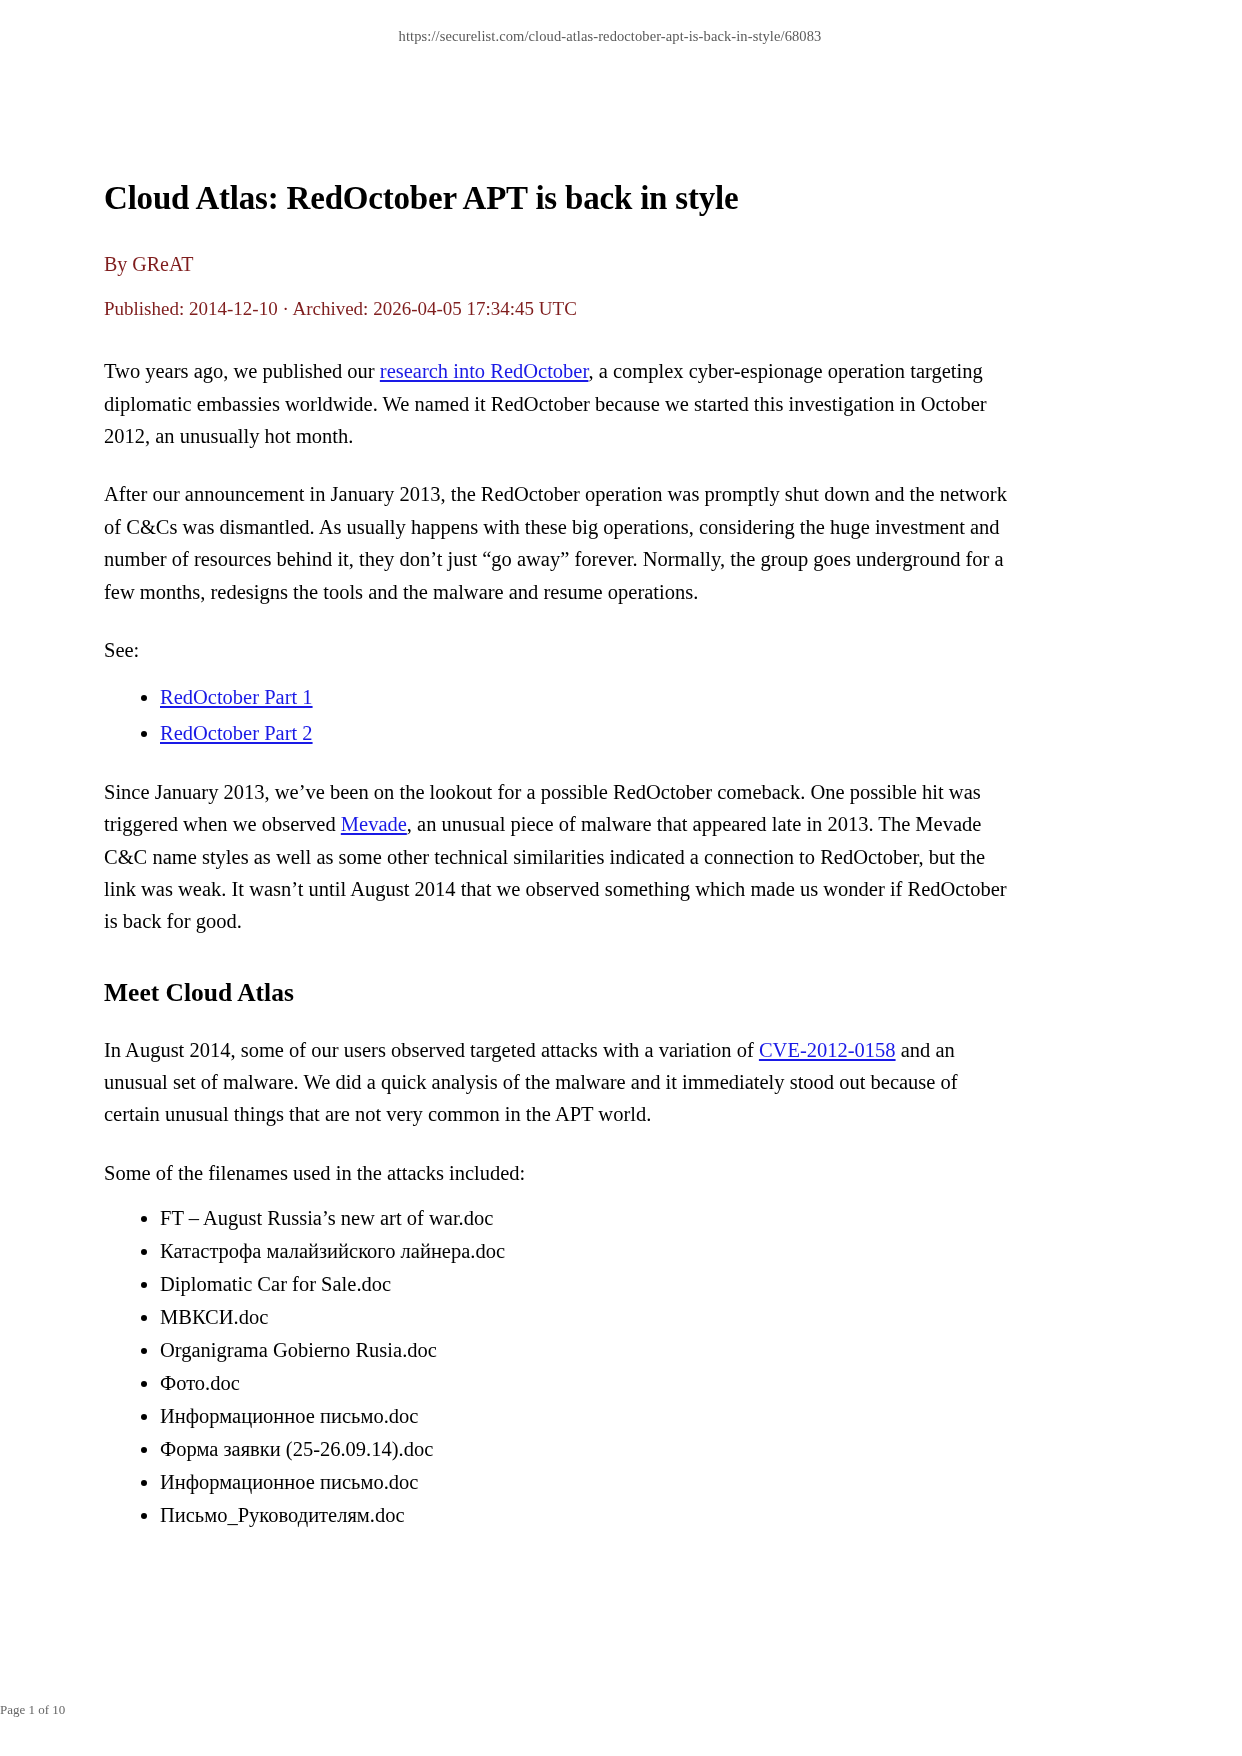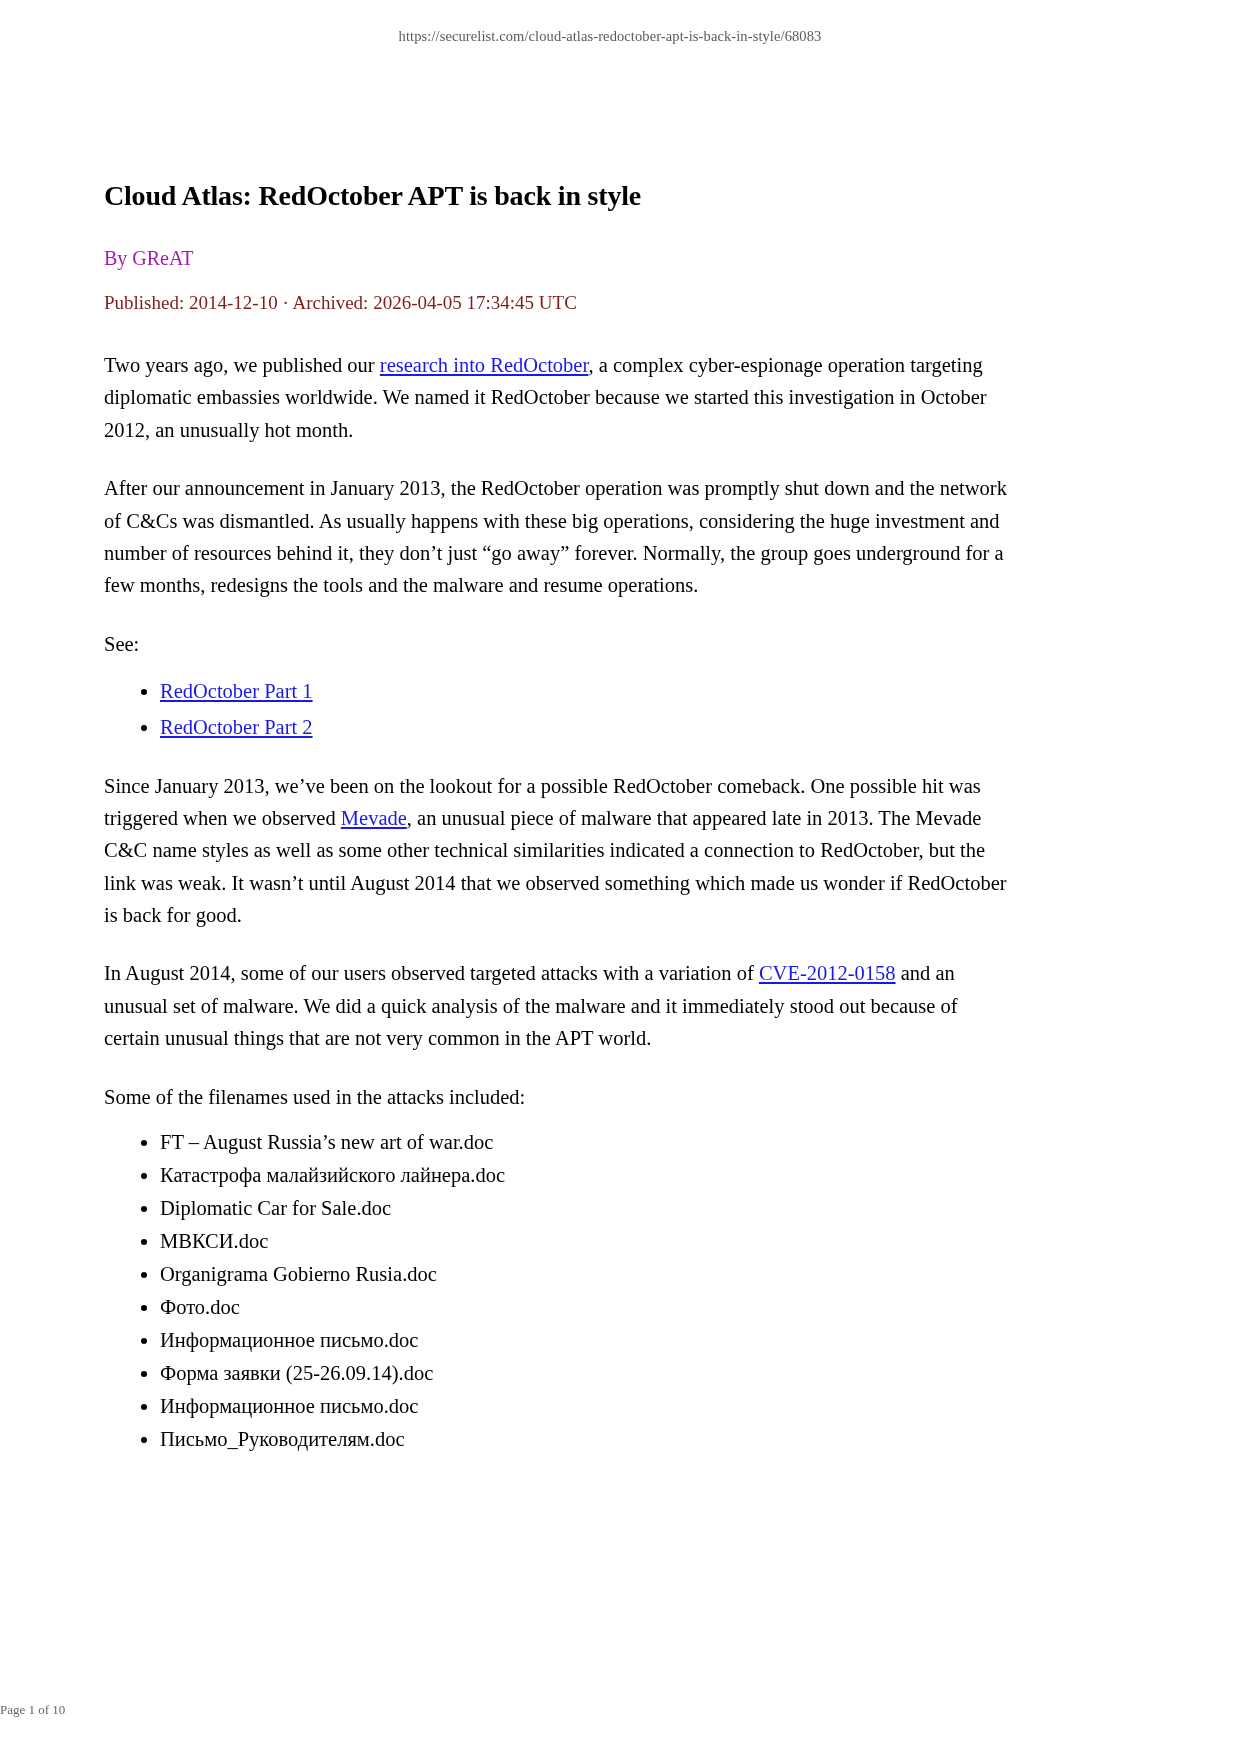--- a/index.html
+++ b/index.html
@@ -32,29 +32,29 @@
     font-family: "Liberation Serif", serif;
     letter-spacing: 0.1px;
   }
   .content {
     position: absolute;
     top: 178px;
     left: 104px;
     width: 905px;
   }
   h1.title {
-    font-size: 28px;
+    font-size: 33px;
     font-weight: bold;
     margin: 0 0 0 0;
     line-height: 1.25;
     letter-spacing: -0.2px;
   }
   .byline {
     font-size: 20px;
-    color: #a21caf;
+    color: #7f1d1d;
     margin-top: 34px;
   }
   .pubinfo {
     font-size: 19px;
     color: #7f1d1d;
     margin-top: 22px;
   }
   p.para {
     font-size: 20.5px;
     line-height: 1.58;
@@ -124,20 +124,21 @@
 
     <p class="para">See:</p>
 
     <ul class="bullets linklist">
       <li><a class="link" href="#">RedOctober Part 1</a></li>
       <li><a class="link" href="#">RedOctober Part 2</a></li>
     </ul>
 
     <p class="para"><span>Since January 2013, we’ve been on the lookout for a possible RedOctober comeback. One possible hit was triggered when we observed </span><a class="link" href="#">Mevade</a><span>, an unusual piece of malware that appeared late in 2013. The Mevade C&amp;C name styles as well as some other technical similarities indicated a connection to RedOctober, but the link was weak. It wasn’t until August 2014 that we observed something which made us wonder if RedOctober is back for good.</span></p>
 
+    <h2 class="subhead">Meet Cloud Atlas</h2>
 
     <p class="para"><span>In August 2014, some of our users observed targeted attacks with a variation of </span><a class="link" href="#">CVE-2012-0158</a><span> and an unusual set of malware. We did a quick analysis of the malware and it immediately stood out because of certain unusual things that are not very common in the APT world.</span></p>
 
     <p class="para">Some of the filenames used in the attacks included:</p>
 
     <ul class="bullets filelist">
       <li>FT – August Russia’s new art of war.doc</li>
       <li>Катастрофа малайзийского лайнера.doc</li>
       <li>Diplomatic Car for Sale.doc</li>
       <li>МВКСИ.doc</li>

